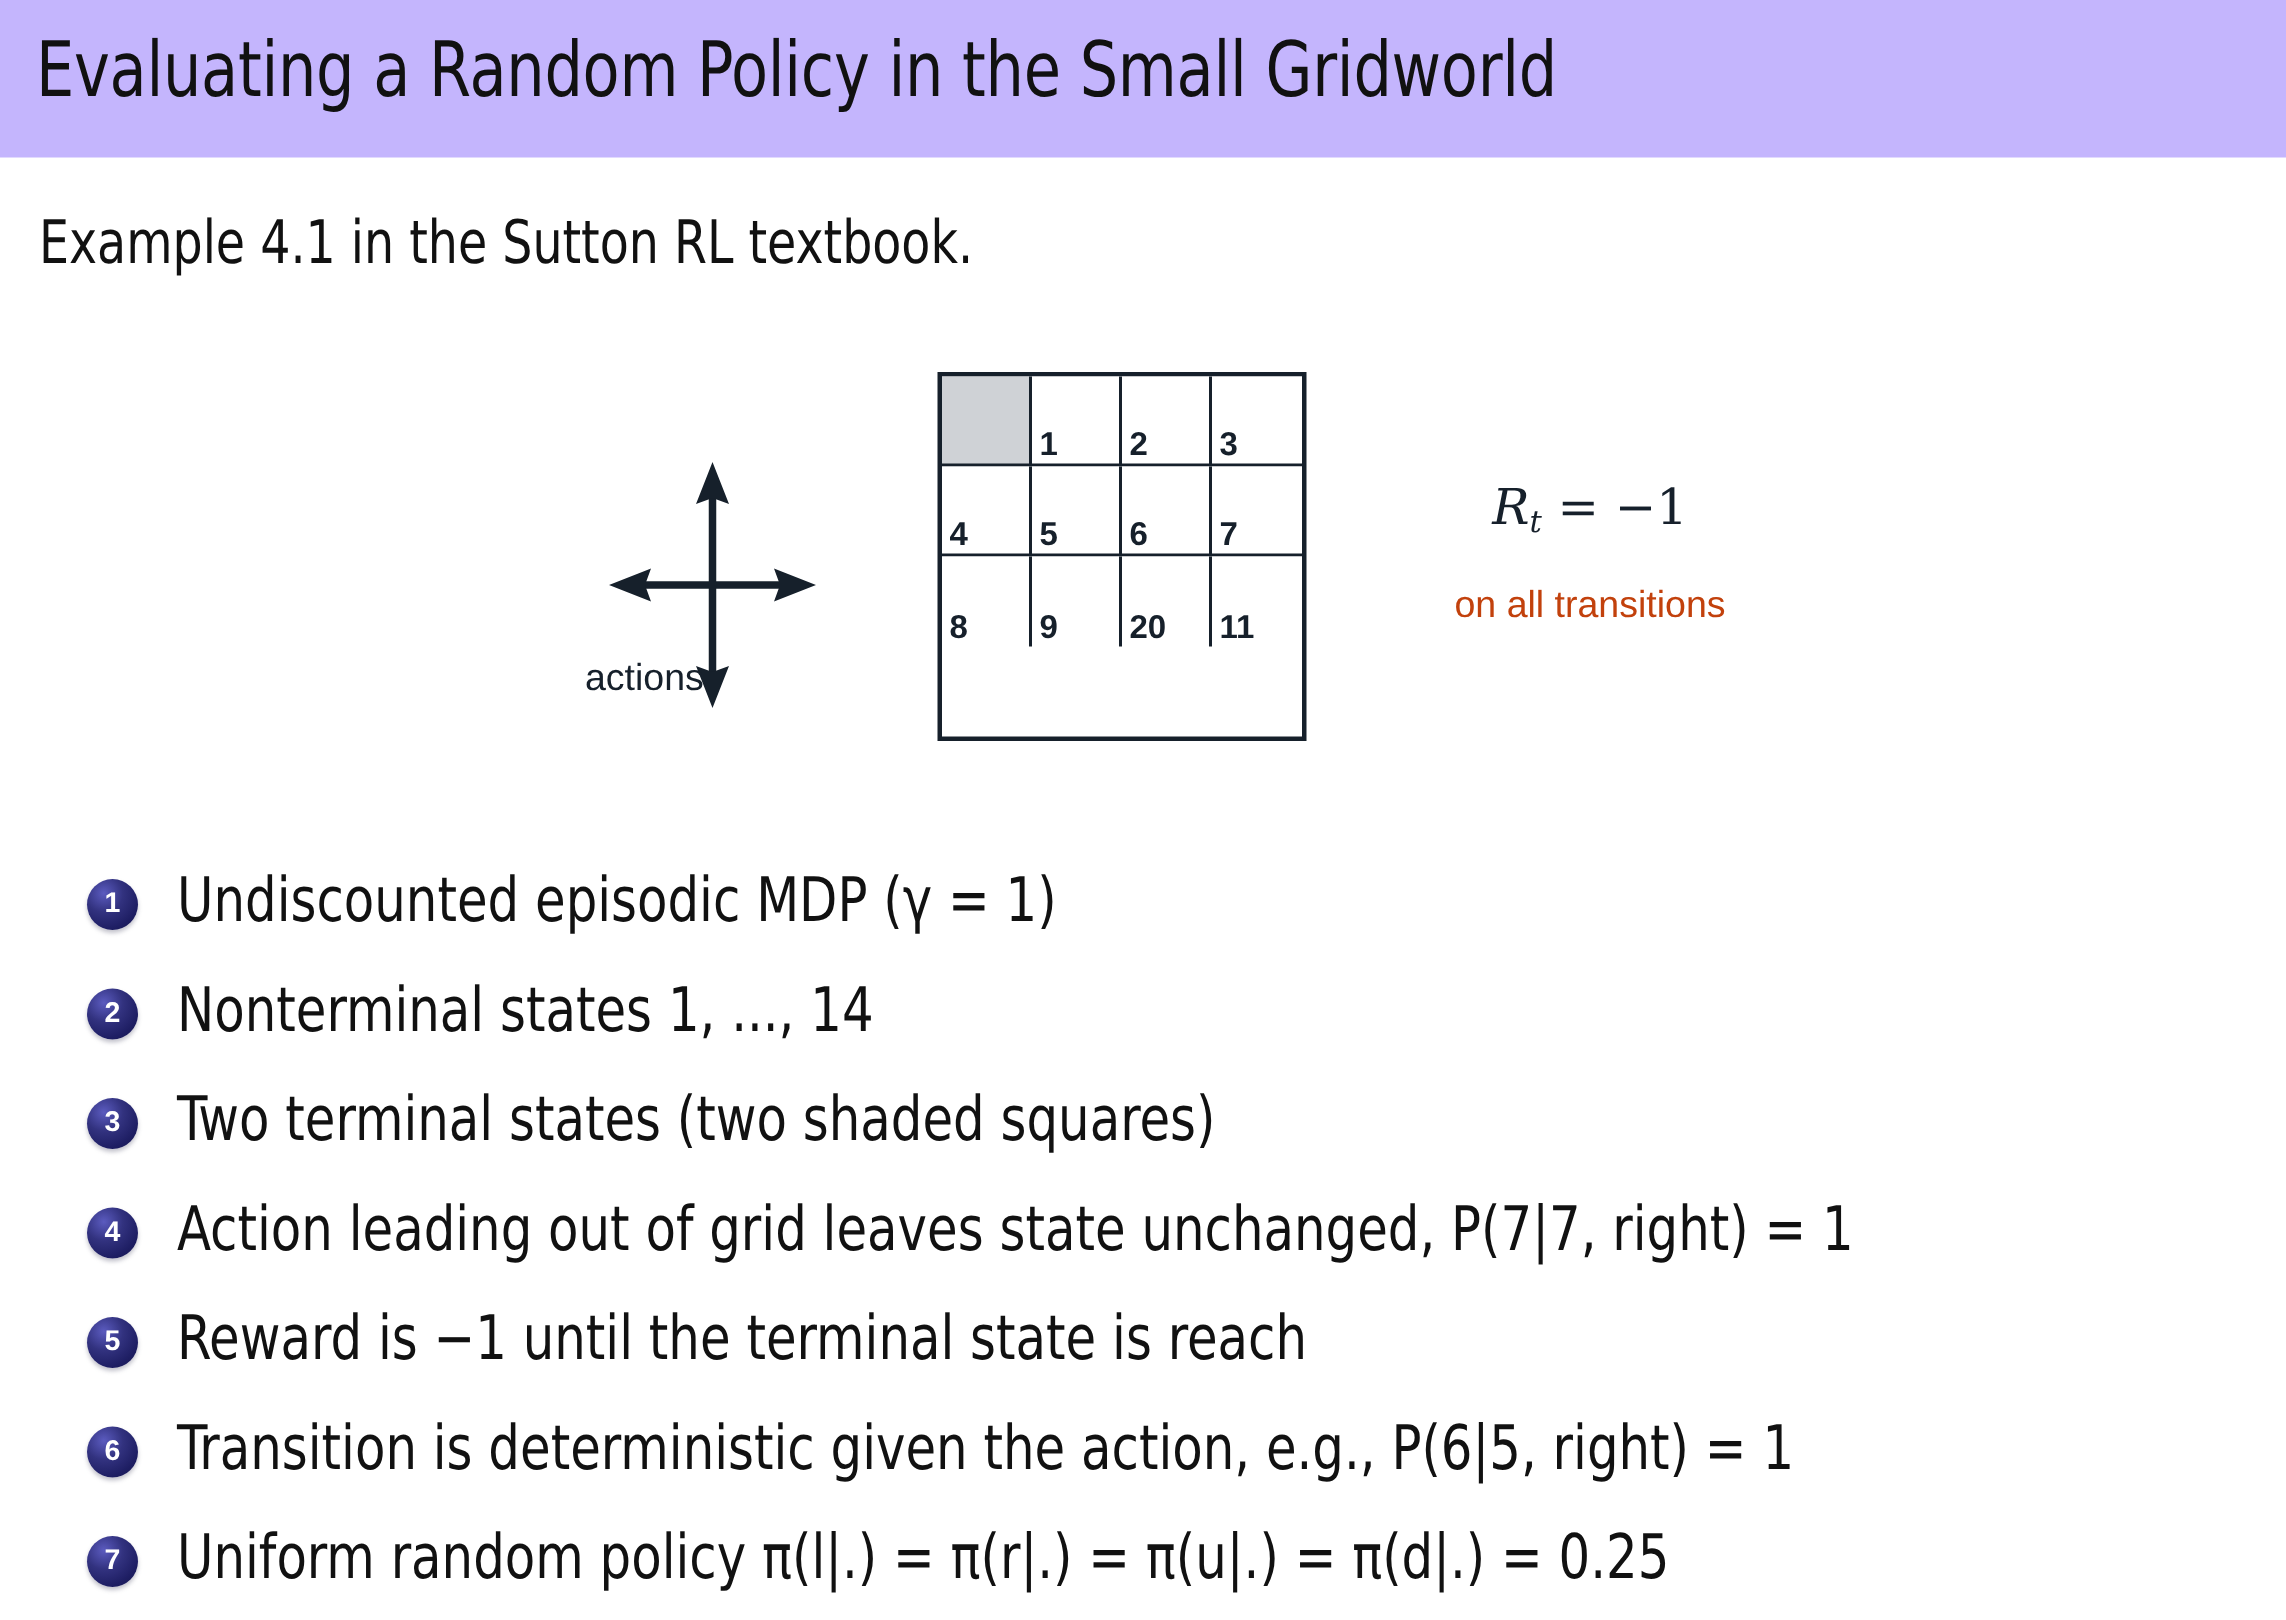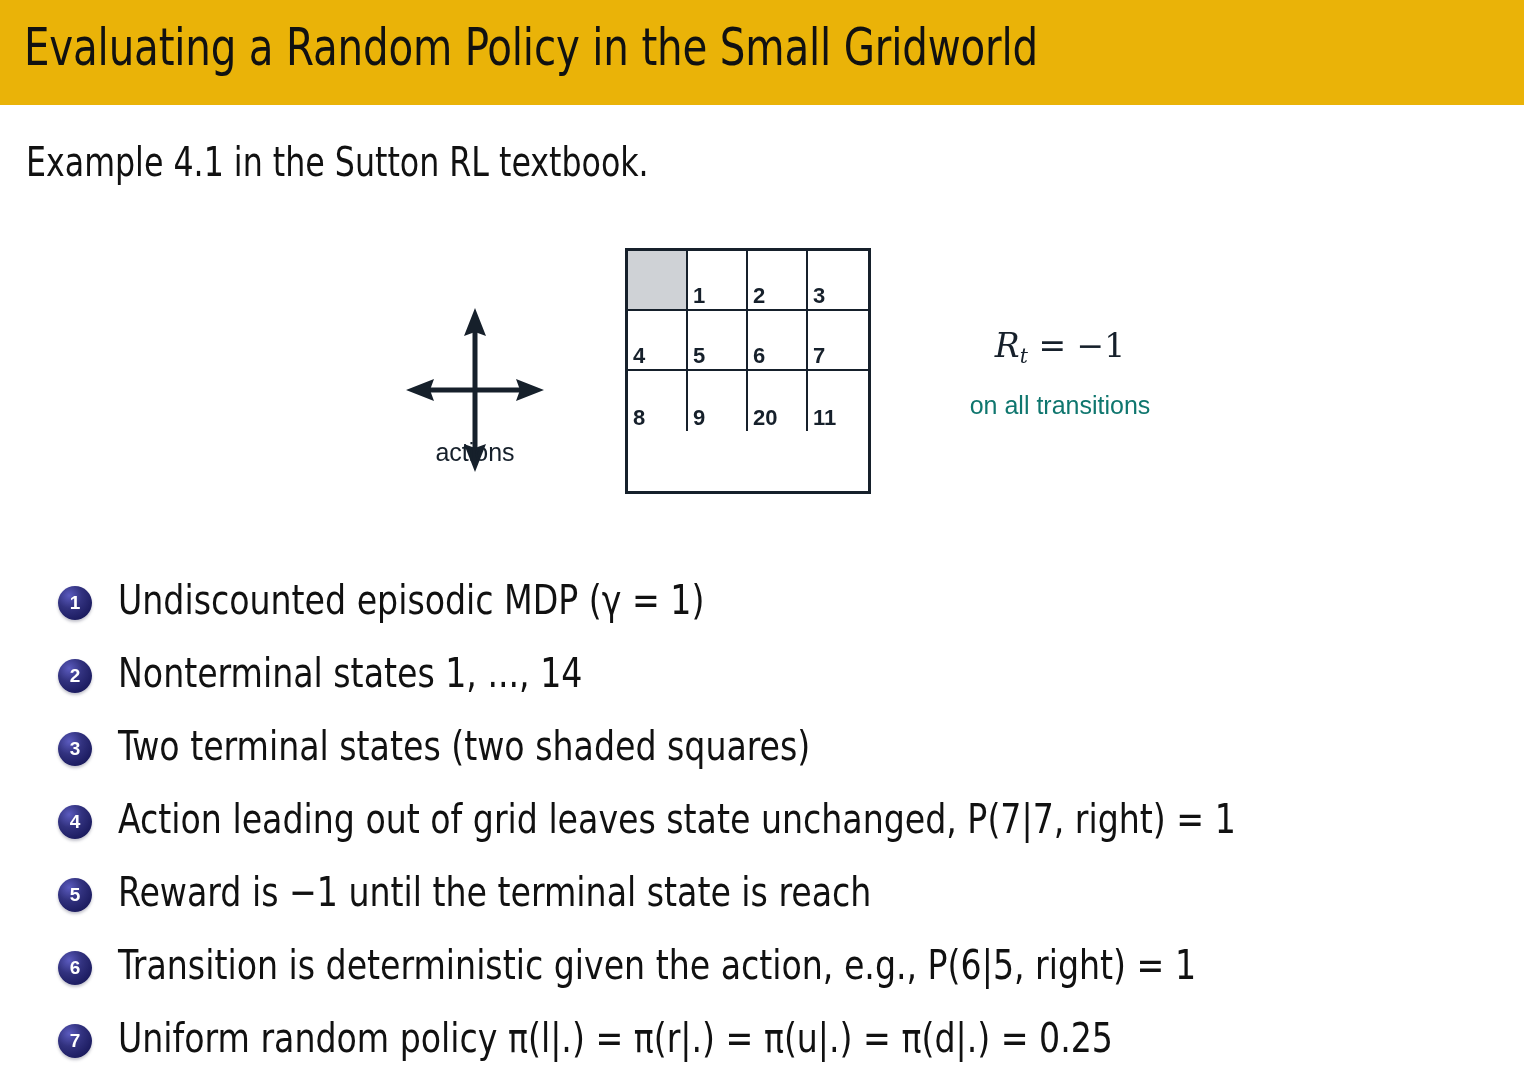--- a/index.html
+++ b/index.html
@@ -15,21 +15,21 @@
     font-family: "Liberation Sans", sans-serif;
     color: #000000;
   }
 
   
   #titlebar {
     position: absolute;
     left: 0; top: 0;
     width: 1524px;
     height: 105px;
-    background: #eab308;
+    background: #c4b5fd;
   }
   #title-text {
     position: absolute;
     left: 24px;
     top: 17px;
     font-size: 51px;
     line-height: 62px;
     letter-spacing: -0.2px;
     color: #111111;
     font-family: "DejaVu Sans Condensed", "Liberation Sans Narrow", "Liberation Sans", sans-serif;
@@ -67,21 +67,20 @@
     left: 390px;
     top: 70px;
     width: 170px;
     height: 180px;
   }
   #actions-label {
     position: absolute;
     left: 390px;
     top: 208px;
     width: 170px;
-    text-align: center;
     font-size: 25px;
     color: #16202b;
     font-family: "Liberation Sans", sans-serif;
   }
 
   
   #gridworld {
     position: absolute;
     left: 625px;
     top: 18px;
@@ -124,34 +123,34 @@
     left: 905px;
     top: 88px;
     width: 310px;
     text-align: center;
   }
   #reward-formula {
     font-family: "DejaVu Serif", "Liberation Serif", serif;
     font-size: 33px;
     font-style: italic;
     color: #16202b;
-    line-height: 56px;
+    line-height: 40px;
     white-space: nowrap;
   }
   #reward-formula .nonital { font-style: normal; }
   #reward-sub {
     font-size: 0.62em;
     vertical-align: -0.28em;
     font-style: italic;
   }
   #reward-caption {
-    margin-top: 7px;
+    margin-top: 21px;
     font-family: "Liberation Sans", sans-serif;
     font-size: 25px;
-    color: #0f766e;
+    color: #c2410c;
     white-space: nowrap;
   }
 
   
   #enum-list {
     position: absolute;
     left: 0;
     top: 568px;
     width: 1524px;
   }

